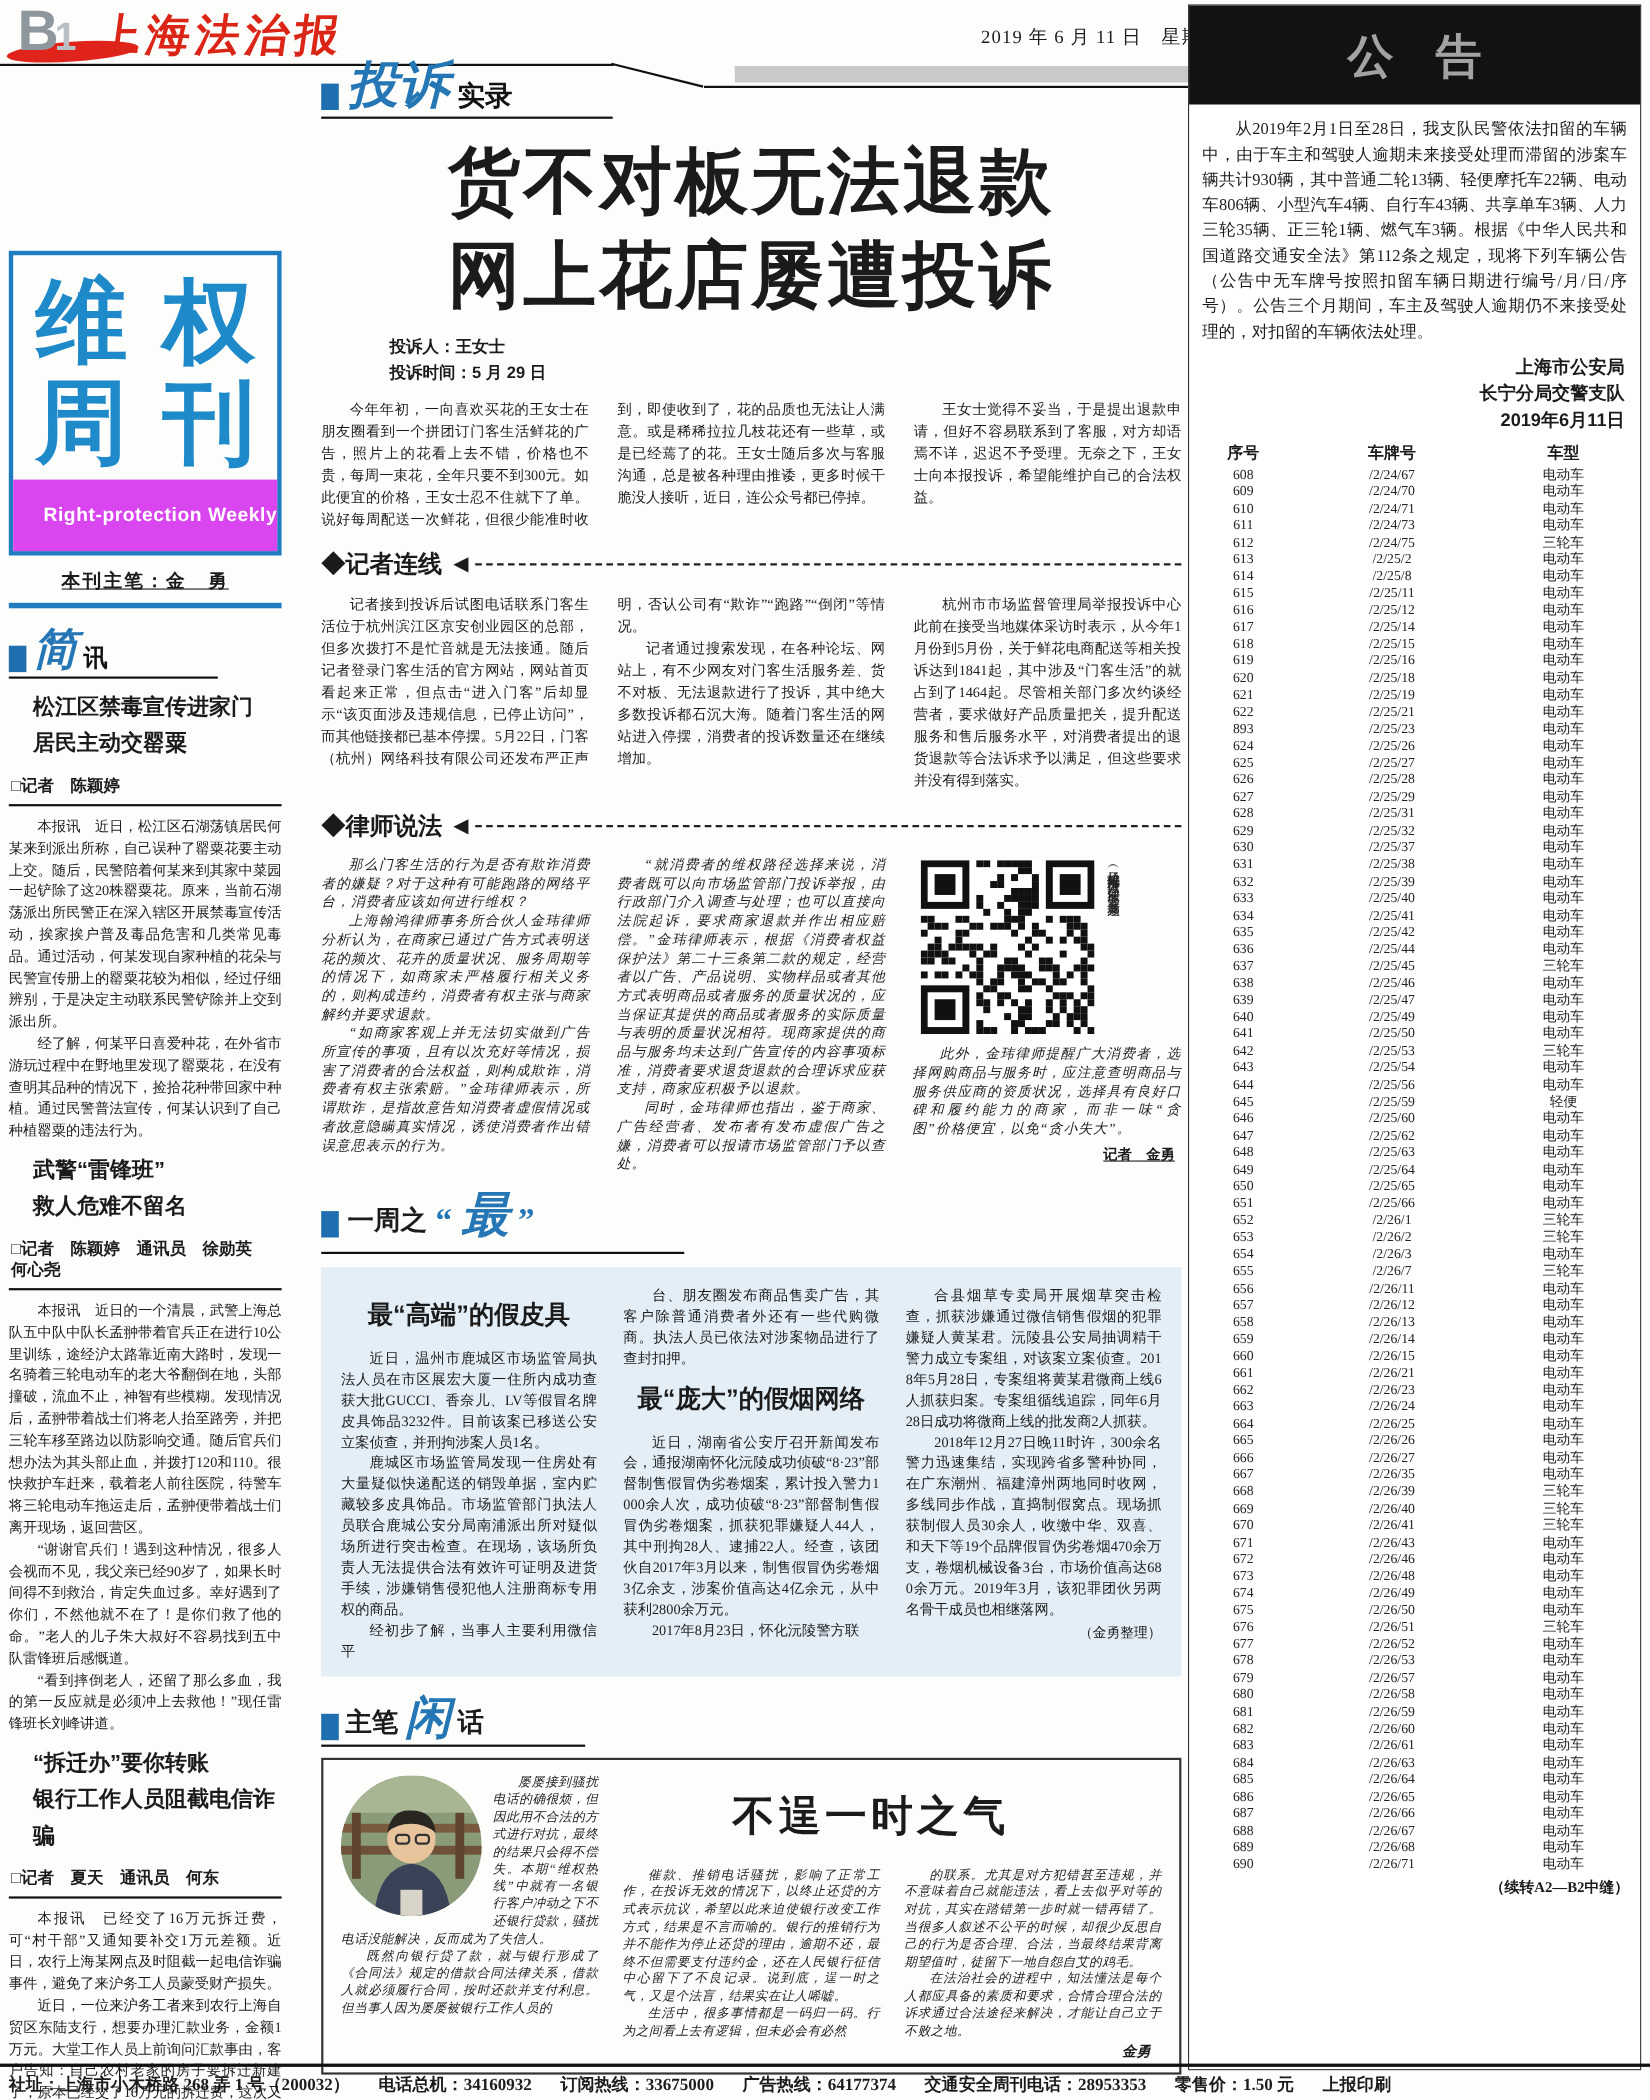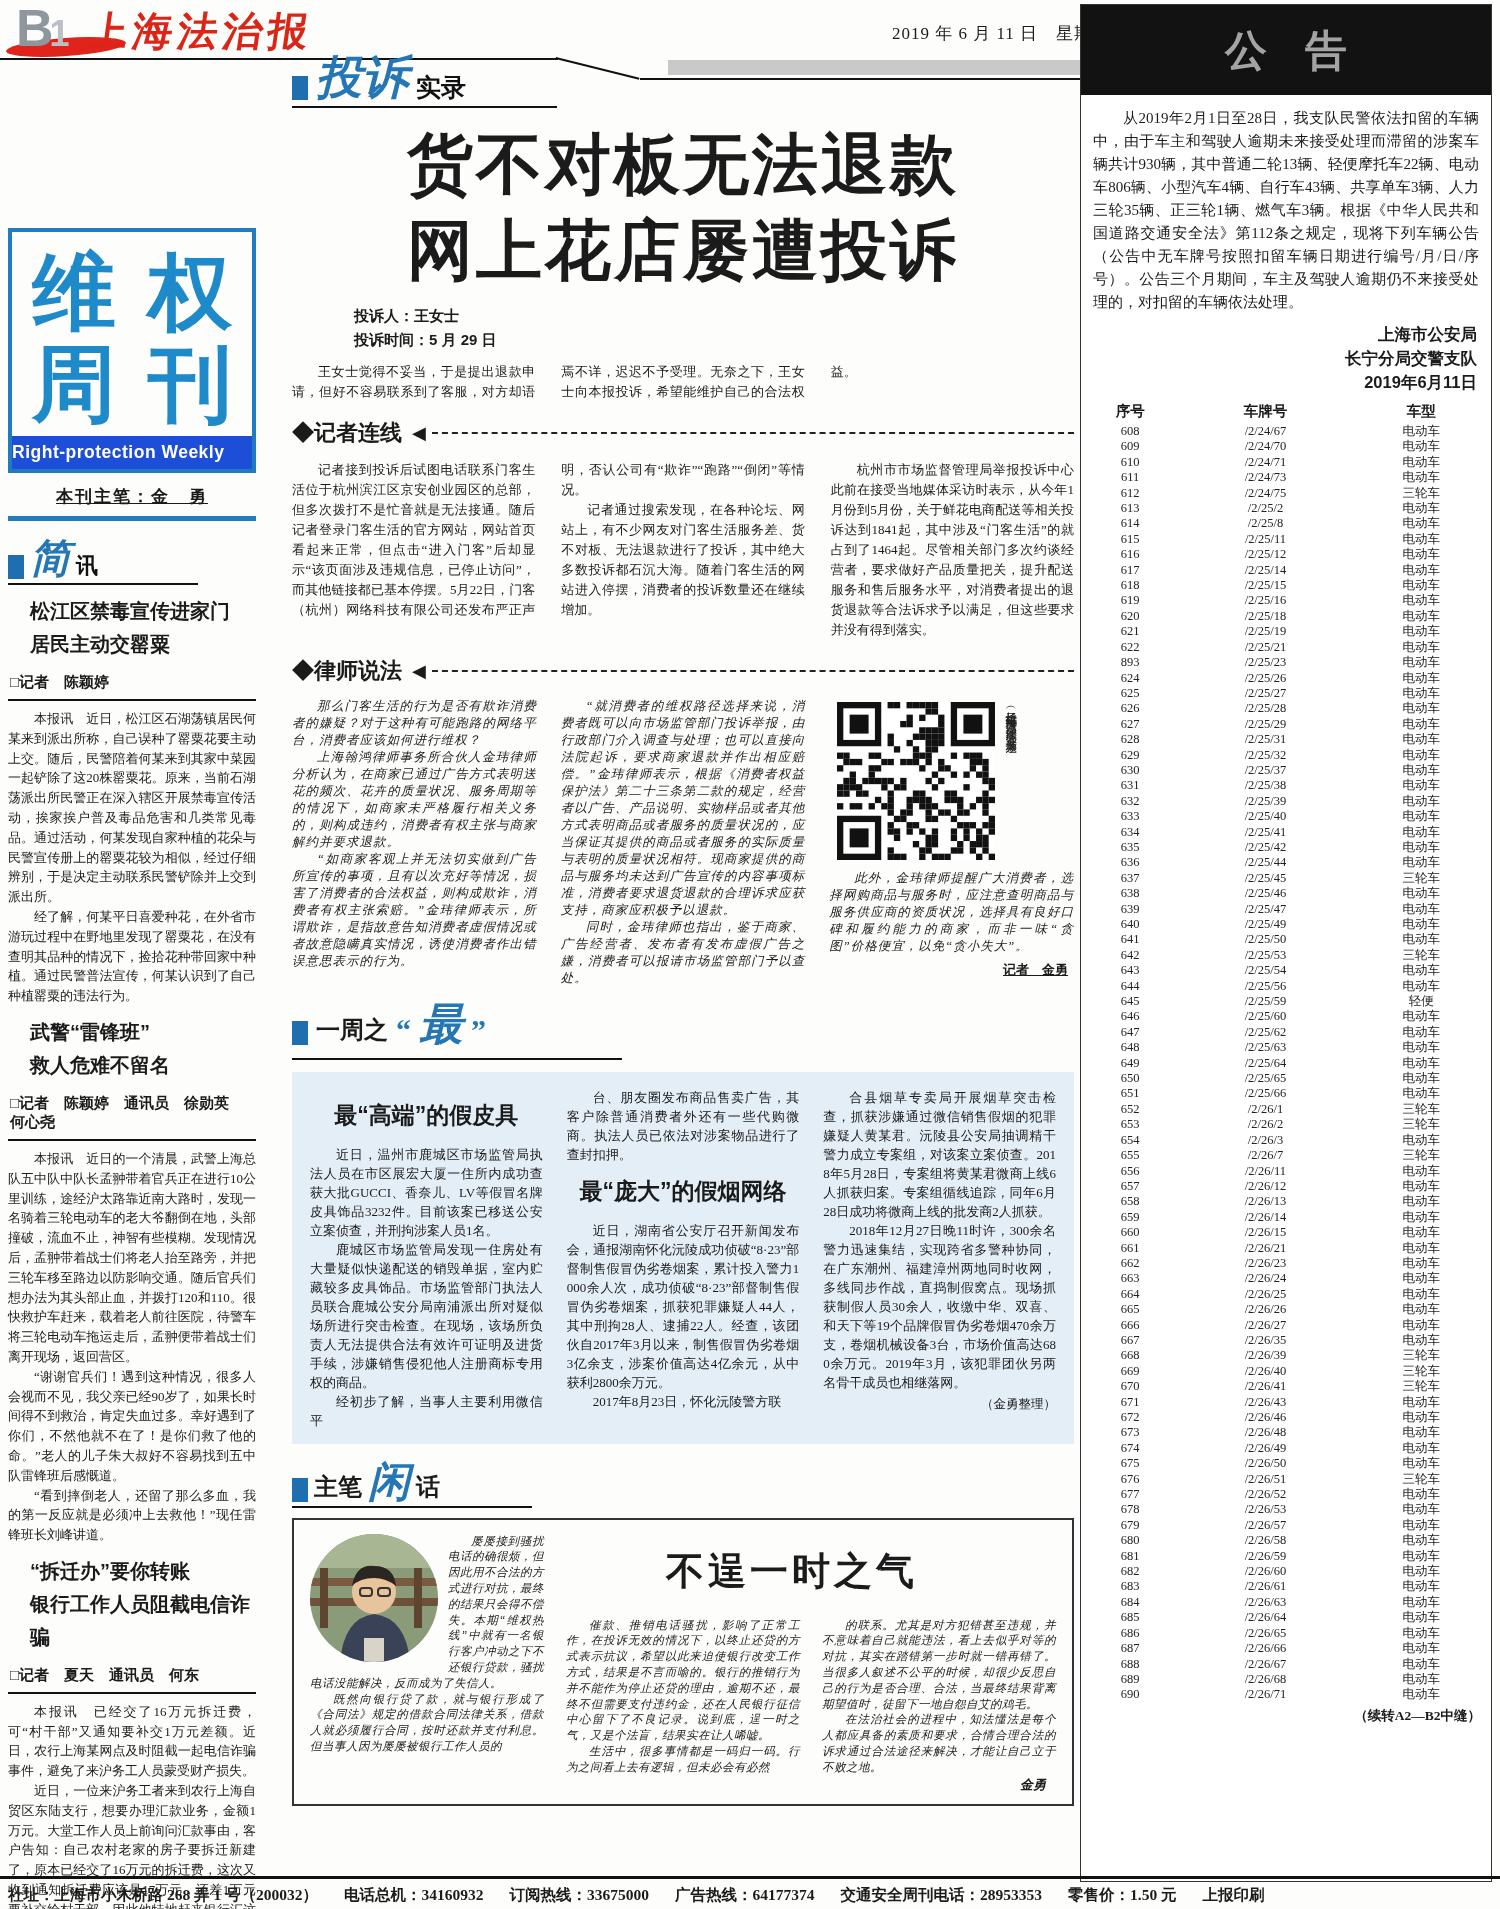--- a/index.html
+++ b/index.html
@@ -19,22 +19,22 @@
   .hline1 { position:absolute; left:0; top:58px; width:558px; border-top:2.5px solid #111; }
   .hdiag { position:absolute; left:556px; top:57px; width:86px; border-top:2.5px solid #111; transform:rotate(14deg); transform-origin:left top; }
   .hline2 { position:absolute; left:640px; top:78px; width:480px; border-top:2.5px solid #111; }
   .hgray { position:absolute; left:668px; top:60px; width:452px; height:15px; background:#c9c9c9; }
 
   
   .leftcol { position:absolute; left:8px; top:228px; width:248px; }
   .wkbox { border:4px solid #1f7dbf; width:248px; }
   .wkchars { display:flex; flex-wrap:wrap; justify-content:space-around; padding:14px 4px 6px 4px; }
   .wkchars span { font-family:"Liberation Sans",sans-serif; font-weight:900; font-size:84px; line-height:92px; color:#1f8ac9; }
-  .wkbar { background:#1d4ed8; color:#fff; text-align:left; font-family:"Liberation Sans",sans-serif;
-           font-weight:bold; font-size:17.5px; padding:6px 0; letter-spacing:0.5px; }
+  .wkbar { background:#d946ef; color:#fff; text-align:right; font-family:"Liberation Sans",sans-serif;
+           font-weight:bold; font-size:17.5px; padding:22px 0; letter-spacing:0.5px; }
   .chief { text-align:center; font-size:17px; font-weight:bold; padding:12px 0 8px 0; letter-spacing:2px;text-decoration:underline; }
   .bluerule { border-top:5px solid #1f7dbf; margin-bottom:18px; }
 
   .sectag { display:flex; align-items:flex-end; gap:6px; border-bottom:2.5px solid #111; padding-bottom:4px; margin-bottom:10px; width:190px; }
   .sq { width:16px; height:24px; background:#1f6fb0; display:inline-block; }
   .cal { font-weight:bold; font-style:italic; color:#2476b4; font-size:40px; line-height:40px; font-family:"Liberation Serif",serif; }
   .tagrest { font-family:"Liberation Sans",sans-serif; font-weight:bold; font-size:22px; line-height:26px; color:#111; }
 
   .bart { margin-bottom:6px; }
   .bart .btitle { font-family:"Liberation Sans",sans-serif; font-weight:bold; font-size:20px; line-height:1.65; padding-left:22px; margin:10px 0 8px 0; }
@@ -182,20 +182,21 @@
     <div>货不对板无法退款</div>
     <div>网上花店屡遭投诉</div>
   </div>
 
   <div class="cmeta">
     <div>投诉人：王女士</div>
     <div>投诉时间：5 月 29 日</div>
   </div>
 
   <div class="cols3">
+      <p>今年年初，一向喜欢买花的王女士在朋友圈看到一个拼团订门客生活鲜花的广告，照片上的花看上去不错，价格也不贵，每周一束花，全年只要不到300元。如此便宜的价格，王女士忍不住就下了单。说好每周配送一次鲜花，但很少能准时收到，即使收到了，花的品质也无法让人满意。或是稀稀拉拉几枝花还有一些草，或是已经蔫了的花。王女士随后多次与客服沟通，总是被各种理由推诿，更多时候干脆没人接听，近日，连公众号都已停掉。</p>
       <p>王女士觉得不妥当，于是提出退款申请，但好不容易联系到了客服，对方却语焉不详，迟迟不予受理。无奈之下，王女士向本报投诉，希望能维护自己的合法权益。</p>
     </div>
 
   <div class="sep">
     <span class="slabel">◆记者连线</span>
     <span class="arrow">◀</span>
     <span class="dash"></span>
   </div>
   <div class="cols3">
       <p>记者接到投诉后试图电话联系门客生活位于杭州滨江区京安创业园区的总部，但多次拨打不是忙音就是无法接通。随后记者登录门客生活的官方网站，网站首页看起来正常，但点击“进入门客”后却显示“该页面涉及违规信息，已停止访问”，而其他链接都已基本停摆。5月22日，门客（杭州）网络科技有限公司还发布严正声明，否认公司有“欺诈”“跑路”“倒闭”等情况。</p>

